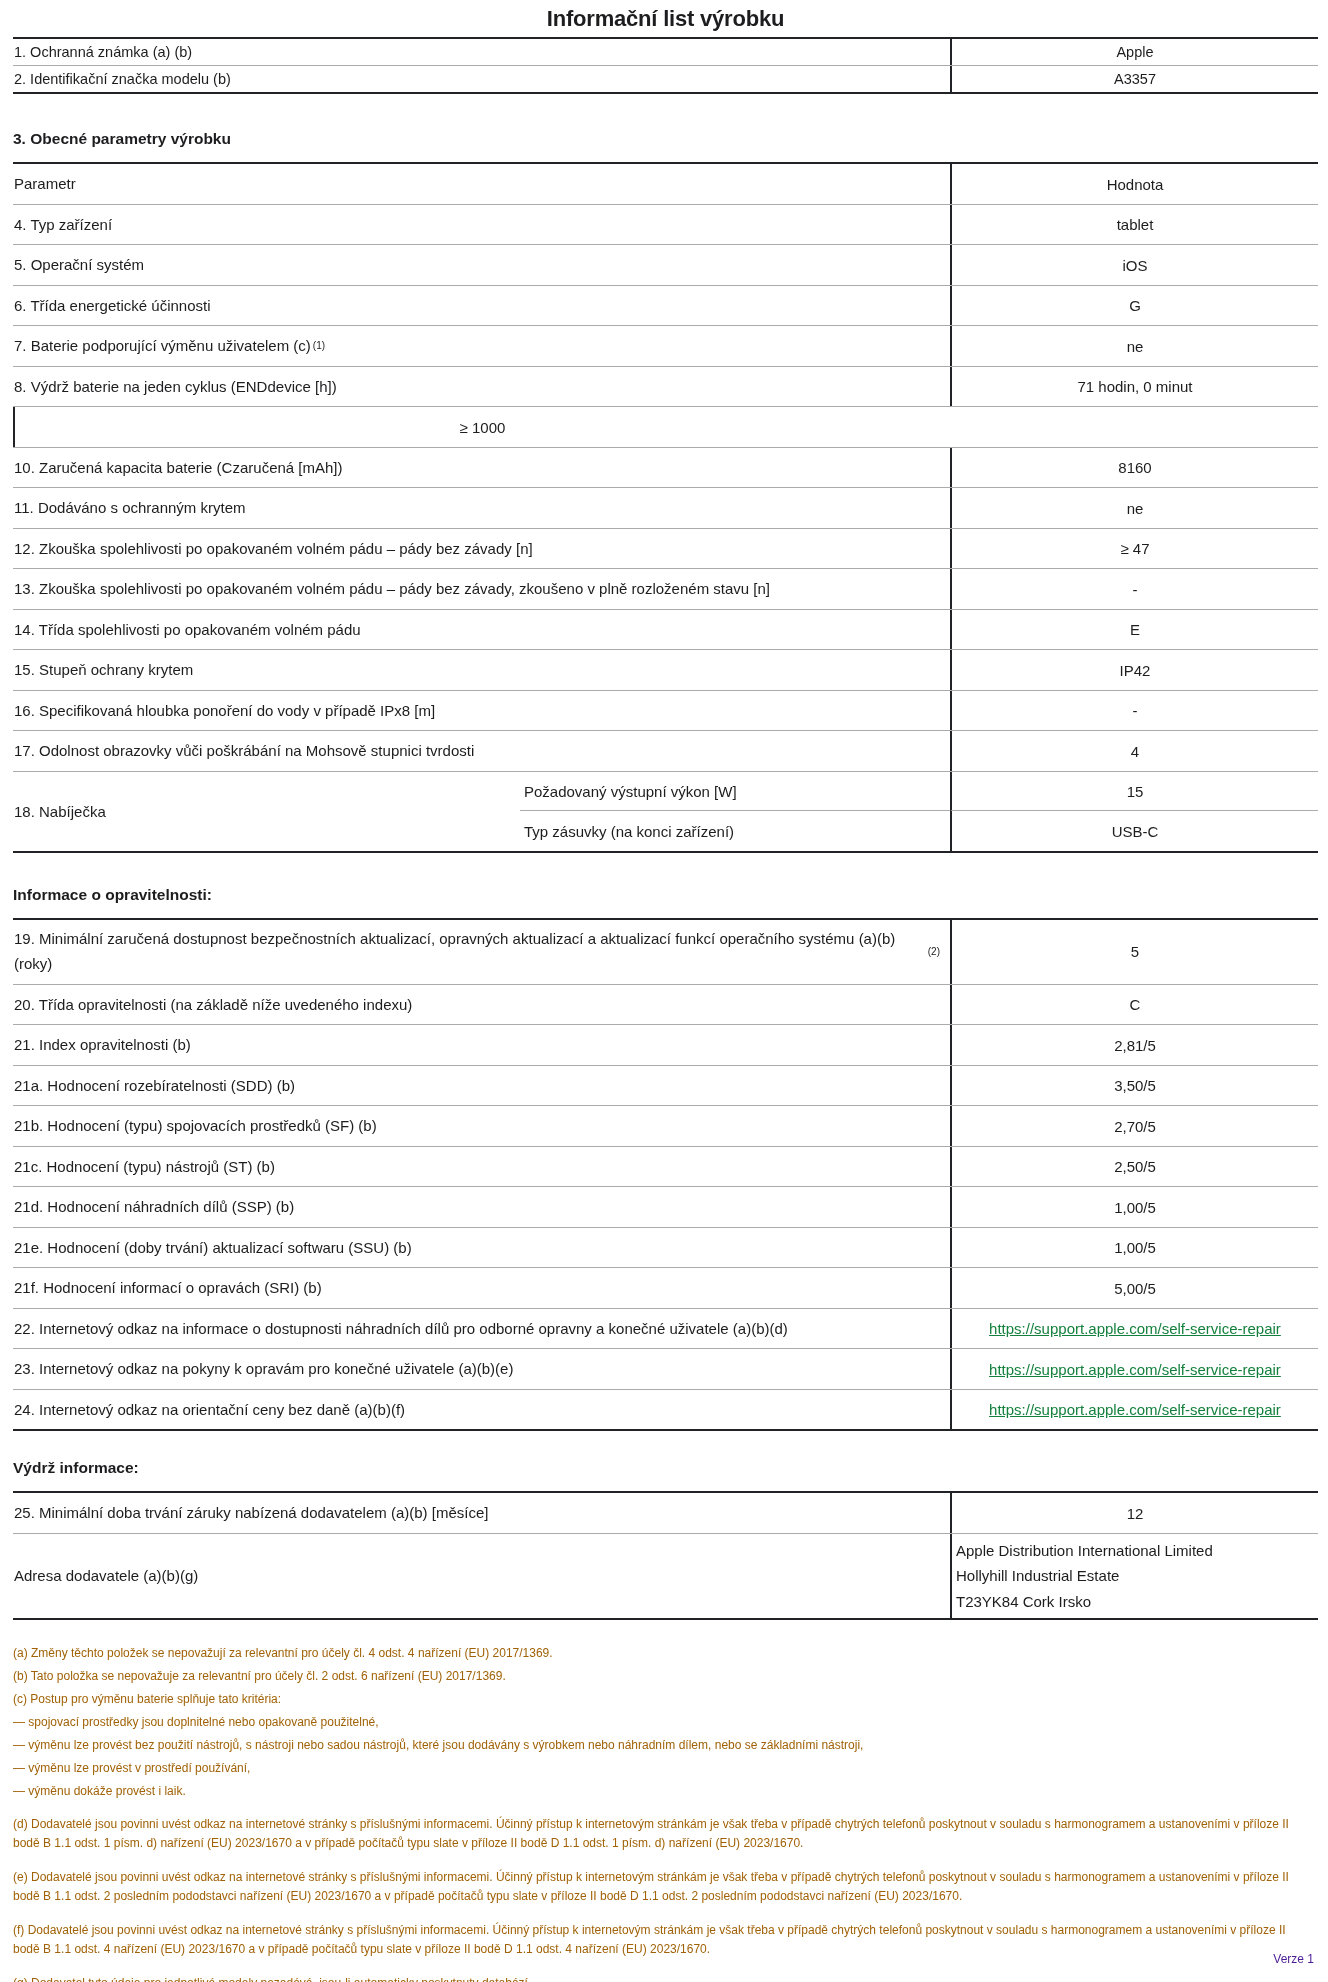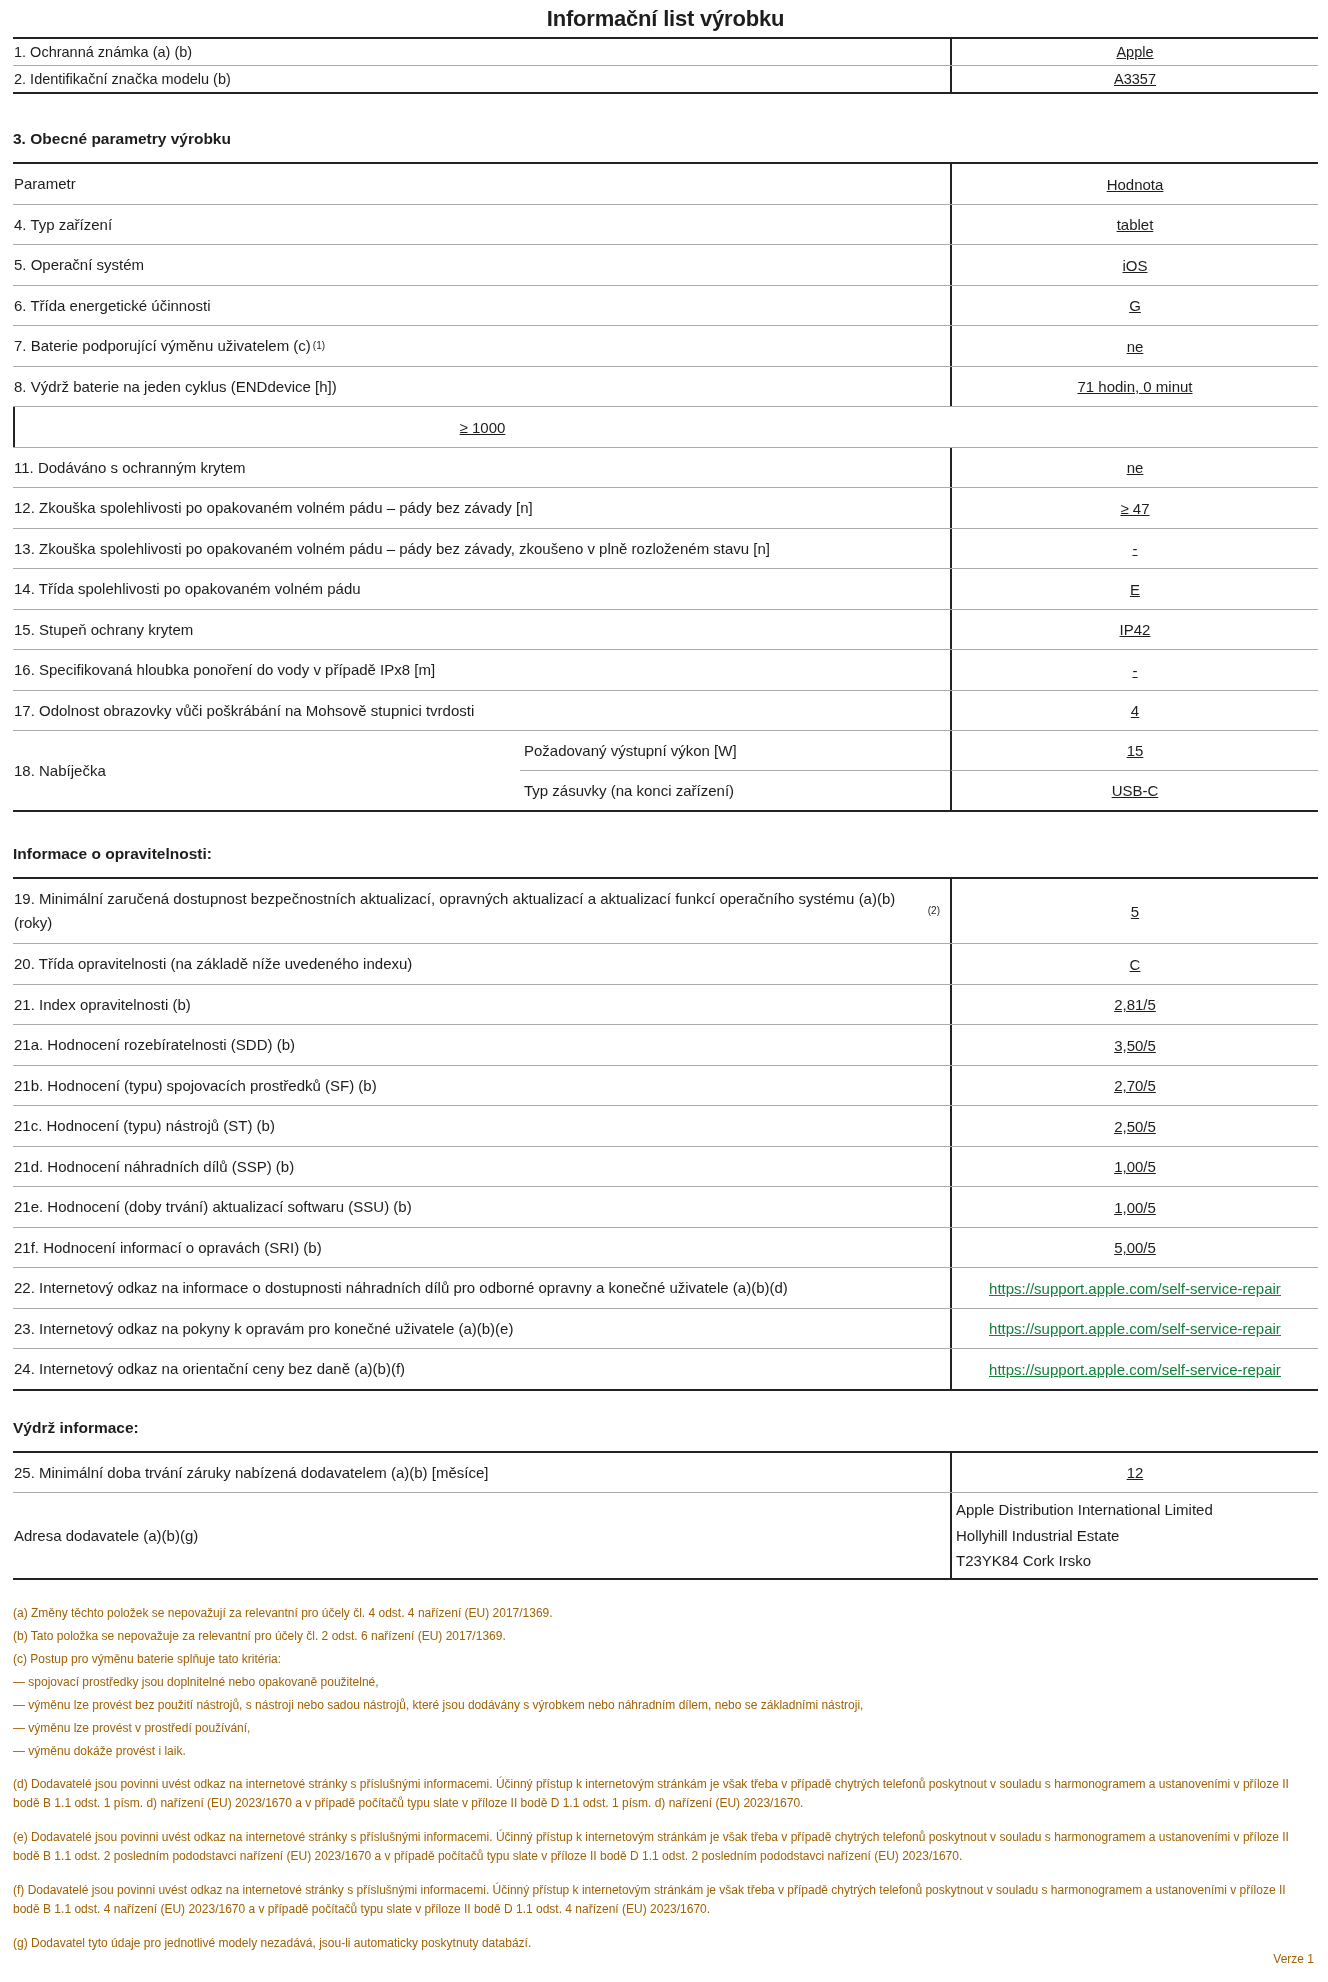--- a/index.html
+++ b/index.html
@@ -22,21 +22,21 @@
   .tbl{border-top:2px solid #222326;border-bottom:2px solid #222326;}
   .row{display:grid;grid-template-columns:71.8% 28.2%;align-items:stretch;}
   .row + .row{border-top:1px solid #ababad;}
   .cell-label{
     font-size:15px;display:flex;align-items:center;
     padding:2px 10px 2px 1px;line-height:1.45;
   }
   .cell-value{
     font-size:15px;border-left:2px solid #222326;
     display:flex;align-items:center;justify-content:center;
-    padding:2px 4px;text-decoration:underline;
+    padding:2px 4px;
   }
   sup{font-size:10px;line-height:0;margin-left:2px;}
 
   .tbl-id .row{min-height:26px;}
   .tbl-id .cell-label,.tbl-id .cell-value{font-size:14.5px;}
 
   .tbl-main .row{min-height:39.5px;}
 
   
   .row.charger{
@@ -60,21 +60,21 @@
     border-left:2px solid #222326;display:flex;flex-direction:column;
     justify-content:center;align-items:flex-start;text-align:left;
     font-size:15px;padding:4px 2px 4px 4px;line-height:1.7;
   }
 
   .footnotes{margin-top:24px;padding-right:6px;}
   .fn{font-size:12px;color:#a16207;line-height:18px;margin:0 0 5px 0;}
   .fn.para{margin-top:15px;margin-bottom:15px;line-height:19px;}
   .version{
     position:absolute;right:14px;top:1952px;
-    font-size:12px;color:#a16207;
+    font-size:12px;color:#4c1d95;
   }
 </style>
 </head>
 <body>
 
 <div class="page">
 
   <h1 class="title">Informační list výrobku</h1>
 
   <div class="tbl tbl-id">
@@ -113,20 +113,24 @@
           <sup>(1)</sup>
         </div>
       <div class="cell-value">ne</div>
     </div>
     <div class="row">
       <div class="cell-label">8. Výdrž baterie na jeden cyklus (ENDdevice [h])</div>
       <div class="cell-value">71 hodin, 0 minut</div>
     </div>
     <div class="row">
       <div class="cell-value">≥ 1000</div>
+    </div>
+    <div class="row">
+      <div class="cell-label">10. Zaručená kapacita baterie (Czaručená [mAh])</div>
+      <div class="cell-value">8160</div>
     </div>
     <div class="row">
       <div class="cell-label">11. Dodáváno s ochranným krytem</div>
       <div class="cell-value">ne</div>
     </div>
     <div class="row">
       <div class="cell-label">12. Zkouška spolehlivosti po opakovaném volném pádu – pády bez závady [n]</div>
       <div class="cell-value">≥ 47</div>
     </div>
     <div class="row">

